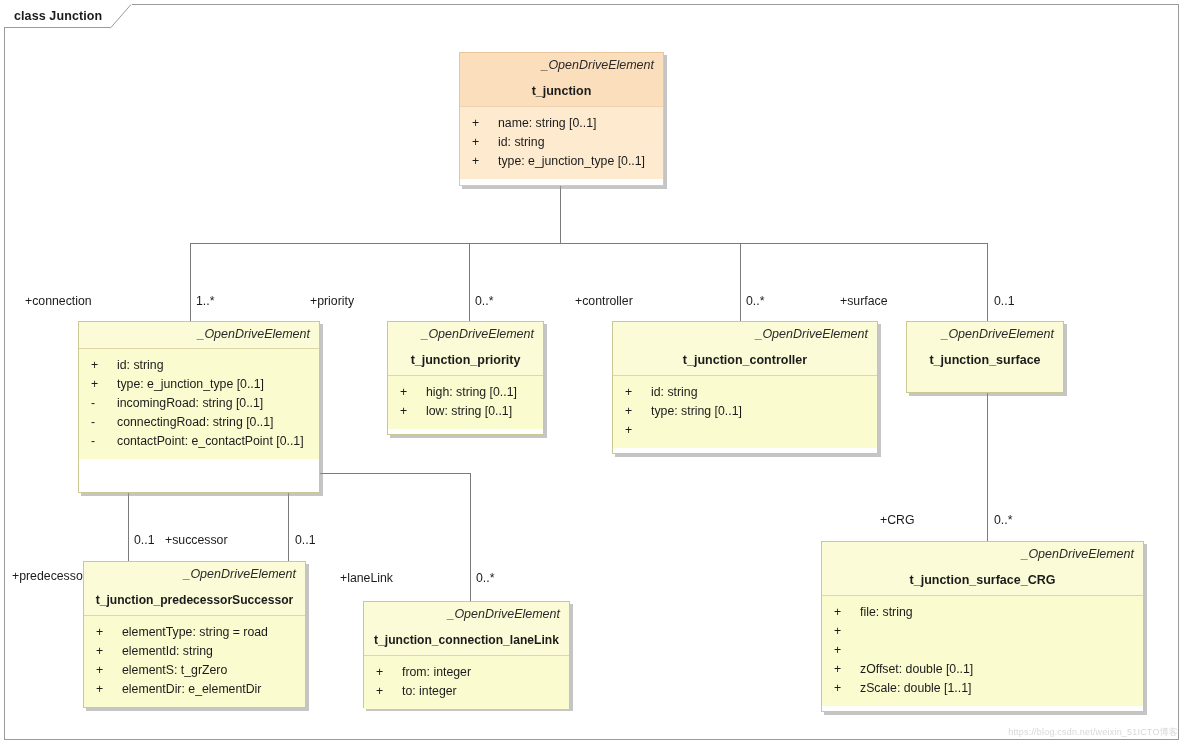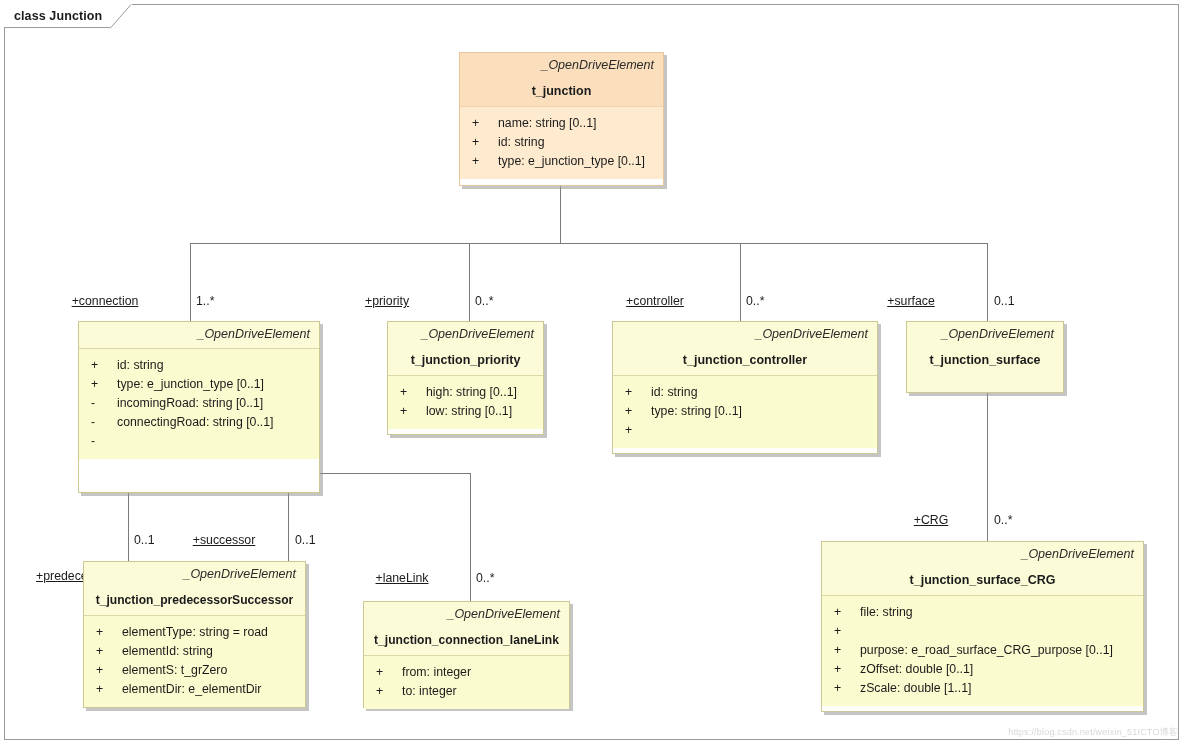--- a/index.html
+++ b/index.html
@@ -131,21 +131,21 @@
   .ln.v { width: 1px; }
 
   
   .endlbl {
     position: absolute;
     font-size: 12.3px;
     color: #1b1b1b;
     white-space: nowrap;
     line-height: 14px;
   }
-  .endlbl.role { text-align: center; text-decoration: underline; }
+  .endlbl.role { text-align: left; }
   .endlbl.mult { text-align: left; }
 
   
   .watermark {
     position: absolute;
     right: 6px;
     bottom: 6px;
     font-size: 9px;
     color: #d8d8d8;
     white-space: nowrap;
@@ -280,20 +280,21 @@
       <div class="attr">
         <span class="vis">-</span>
         <span>incomingRoad: string [0..1]</span>
       </div>
       <div class="attr">
         <span class="vis">-</span>
         <span>connectingRoad: string [0..1]</span>
       </div>
       <div class="attr">
         <span class="vis">-</span>
+        <span>contactPoint: e_contactPoint [0..1]</span>
       </div>
     </div>
   </div>
 
   <div class="uml yellow" style="left:387px; top:321px; width:157px; height:114px;">
     <div class="hdr">
       <div class="stereo">_OpenDriveElement</div>
       <div class="cname">t_junction_priority</div>
     </div>
     <div class="attrs">
@@ -385,21 +386,20 @@
     <div class="attrs">
       <div class="attr">
         <span class="vis">+</span>
         <span>file: string</span>
       </div>
       <div class="attr">
         <span class="vis">+</span>
       </div>
       <div class="attr">
         <span class="vis">+</span>
-        <span>purpose: e_road_surface_CRG_purpose [0..1]</span>
       </div>
       <div class="attr">
         <span class="vis">+</span>
         <span>zOffset: double [0..1]</span>
       </div>
       <div class="attr">
         <span class="vis">+</span>
         <span>zScale: double [1..1]</span>
       </div>
     </div>

